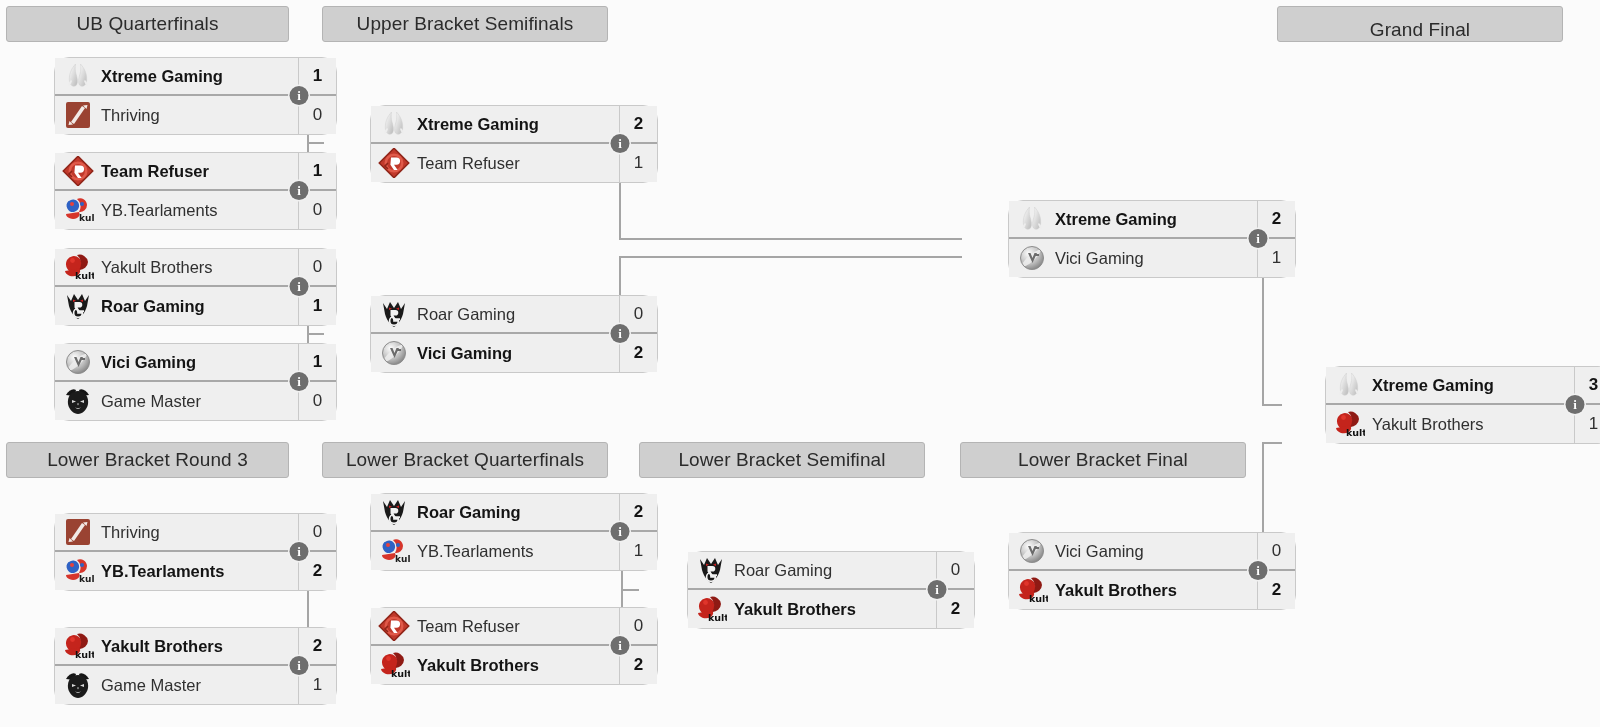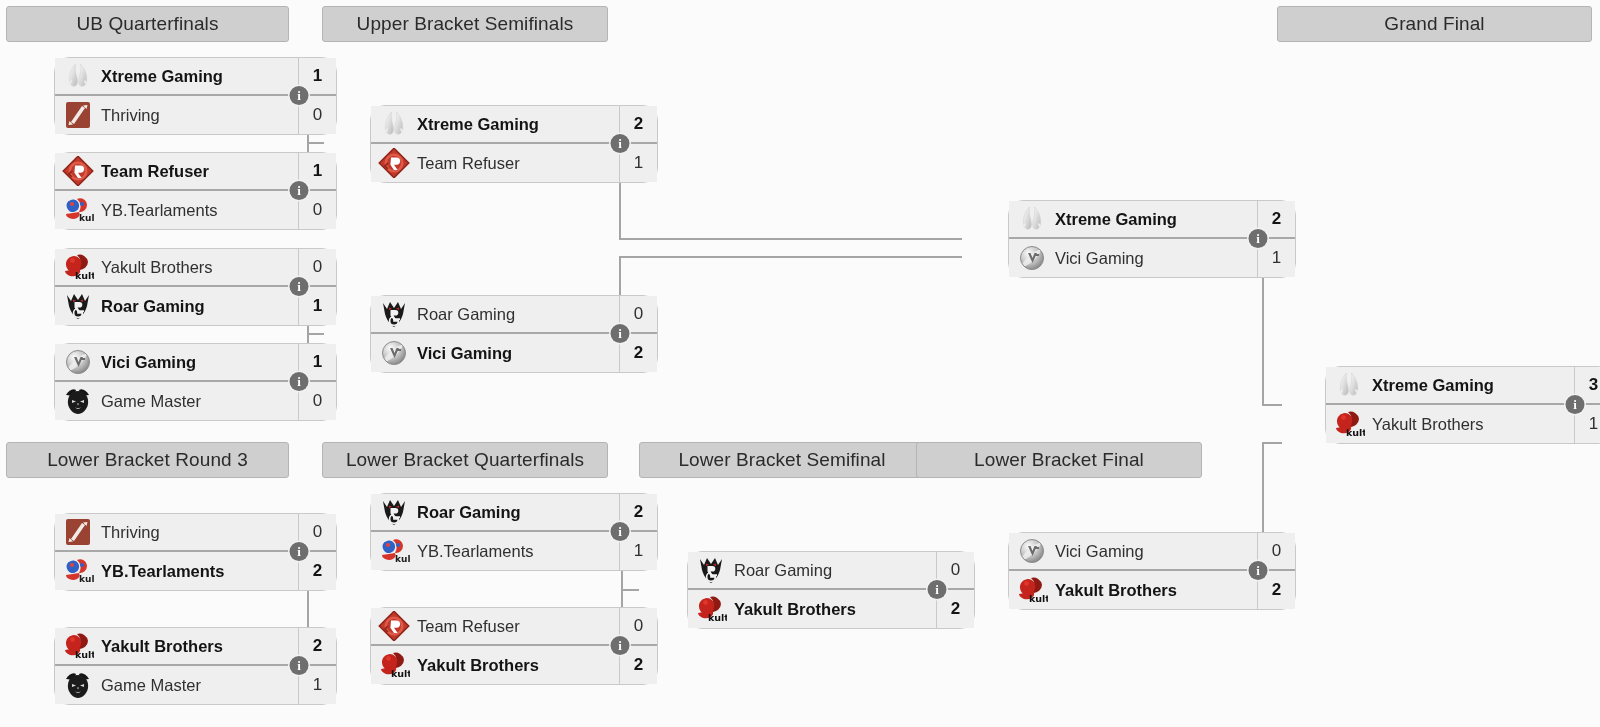--- a/index.html
+++ b/index.html
@@ -135,34 +135,34 @@
   <div class="conn h" style="left:1244px;top:570px;width:20px;"></div>
   <div class="conn v" style="left:1262px;top:442px;height:130px;"></div>
   <div class="conn h" style="left:1262px;top:442px;width:20px;"></div>
 
   <div class="round-header" style="left:6px;top:6px;width:283px;">
     <span>UB Quarterfinals</span>
   </div>
   <div class="round-header" style="left:322px;top:6px;width:286px;">
     <span>Upper Bracket Semifinals</span>
   </div>
-  <div class="round-header" style="left:1277px;top:6px;width:315px;">
+  <div class="round-header" style="left:1277px;top:6px;width:286px;align-items:flex-end;">
     <span>Grand Final</span>
   </div>
 
   <div class="round-header" style="left:6px;top:442px;width:283px;">
     <span>Lower Bracket Round 3</span>
   </div>
   <div class="round-header" style="left:322px;top:442px;width:286px;">
     <span>Lower Bracket Quarterfinals</span>
   </div>
   <div class="round-header" style="left:639px;top:442px;width:286px;">
     <span>Lower Bracket Semifinal</span>
   </div>
-  <div class="round-header" style="left:916px;top:442px;width:286px;align-items:center;">
+  <div class="round-header" style="left:960px;top:442px;width:286px;align-items:center;">
     <span>Lower Bracket Final</span>
   </div>
 
   <div class="match" style="left:6px;top:57px;">
     <div class="row top win">
       <span class="logo">
           <svg class="lg" viewBox="0 0 32 30">
             <defs>
               <linearGradient id="xgg" x1="0" y1="0" x2="1" y2="1">
       <stop offset="0" stop-color="#ffffff"></stop>

